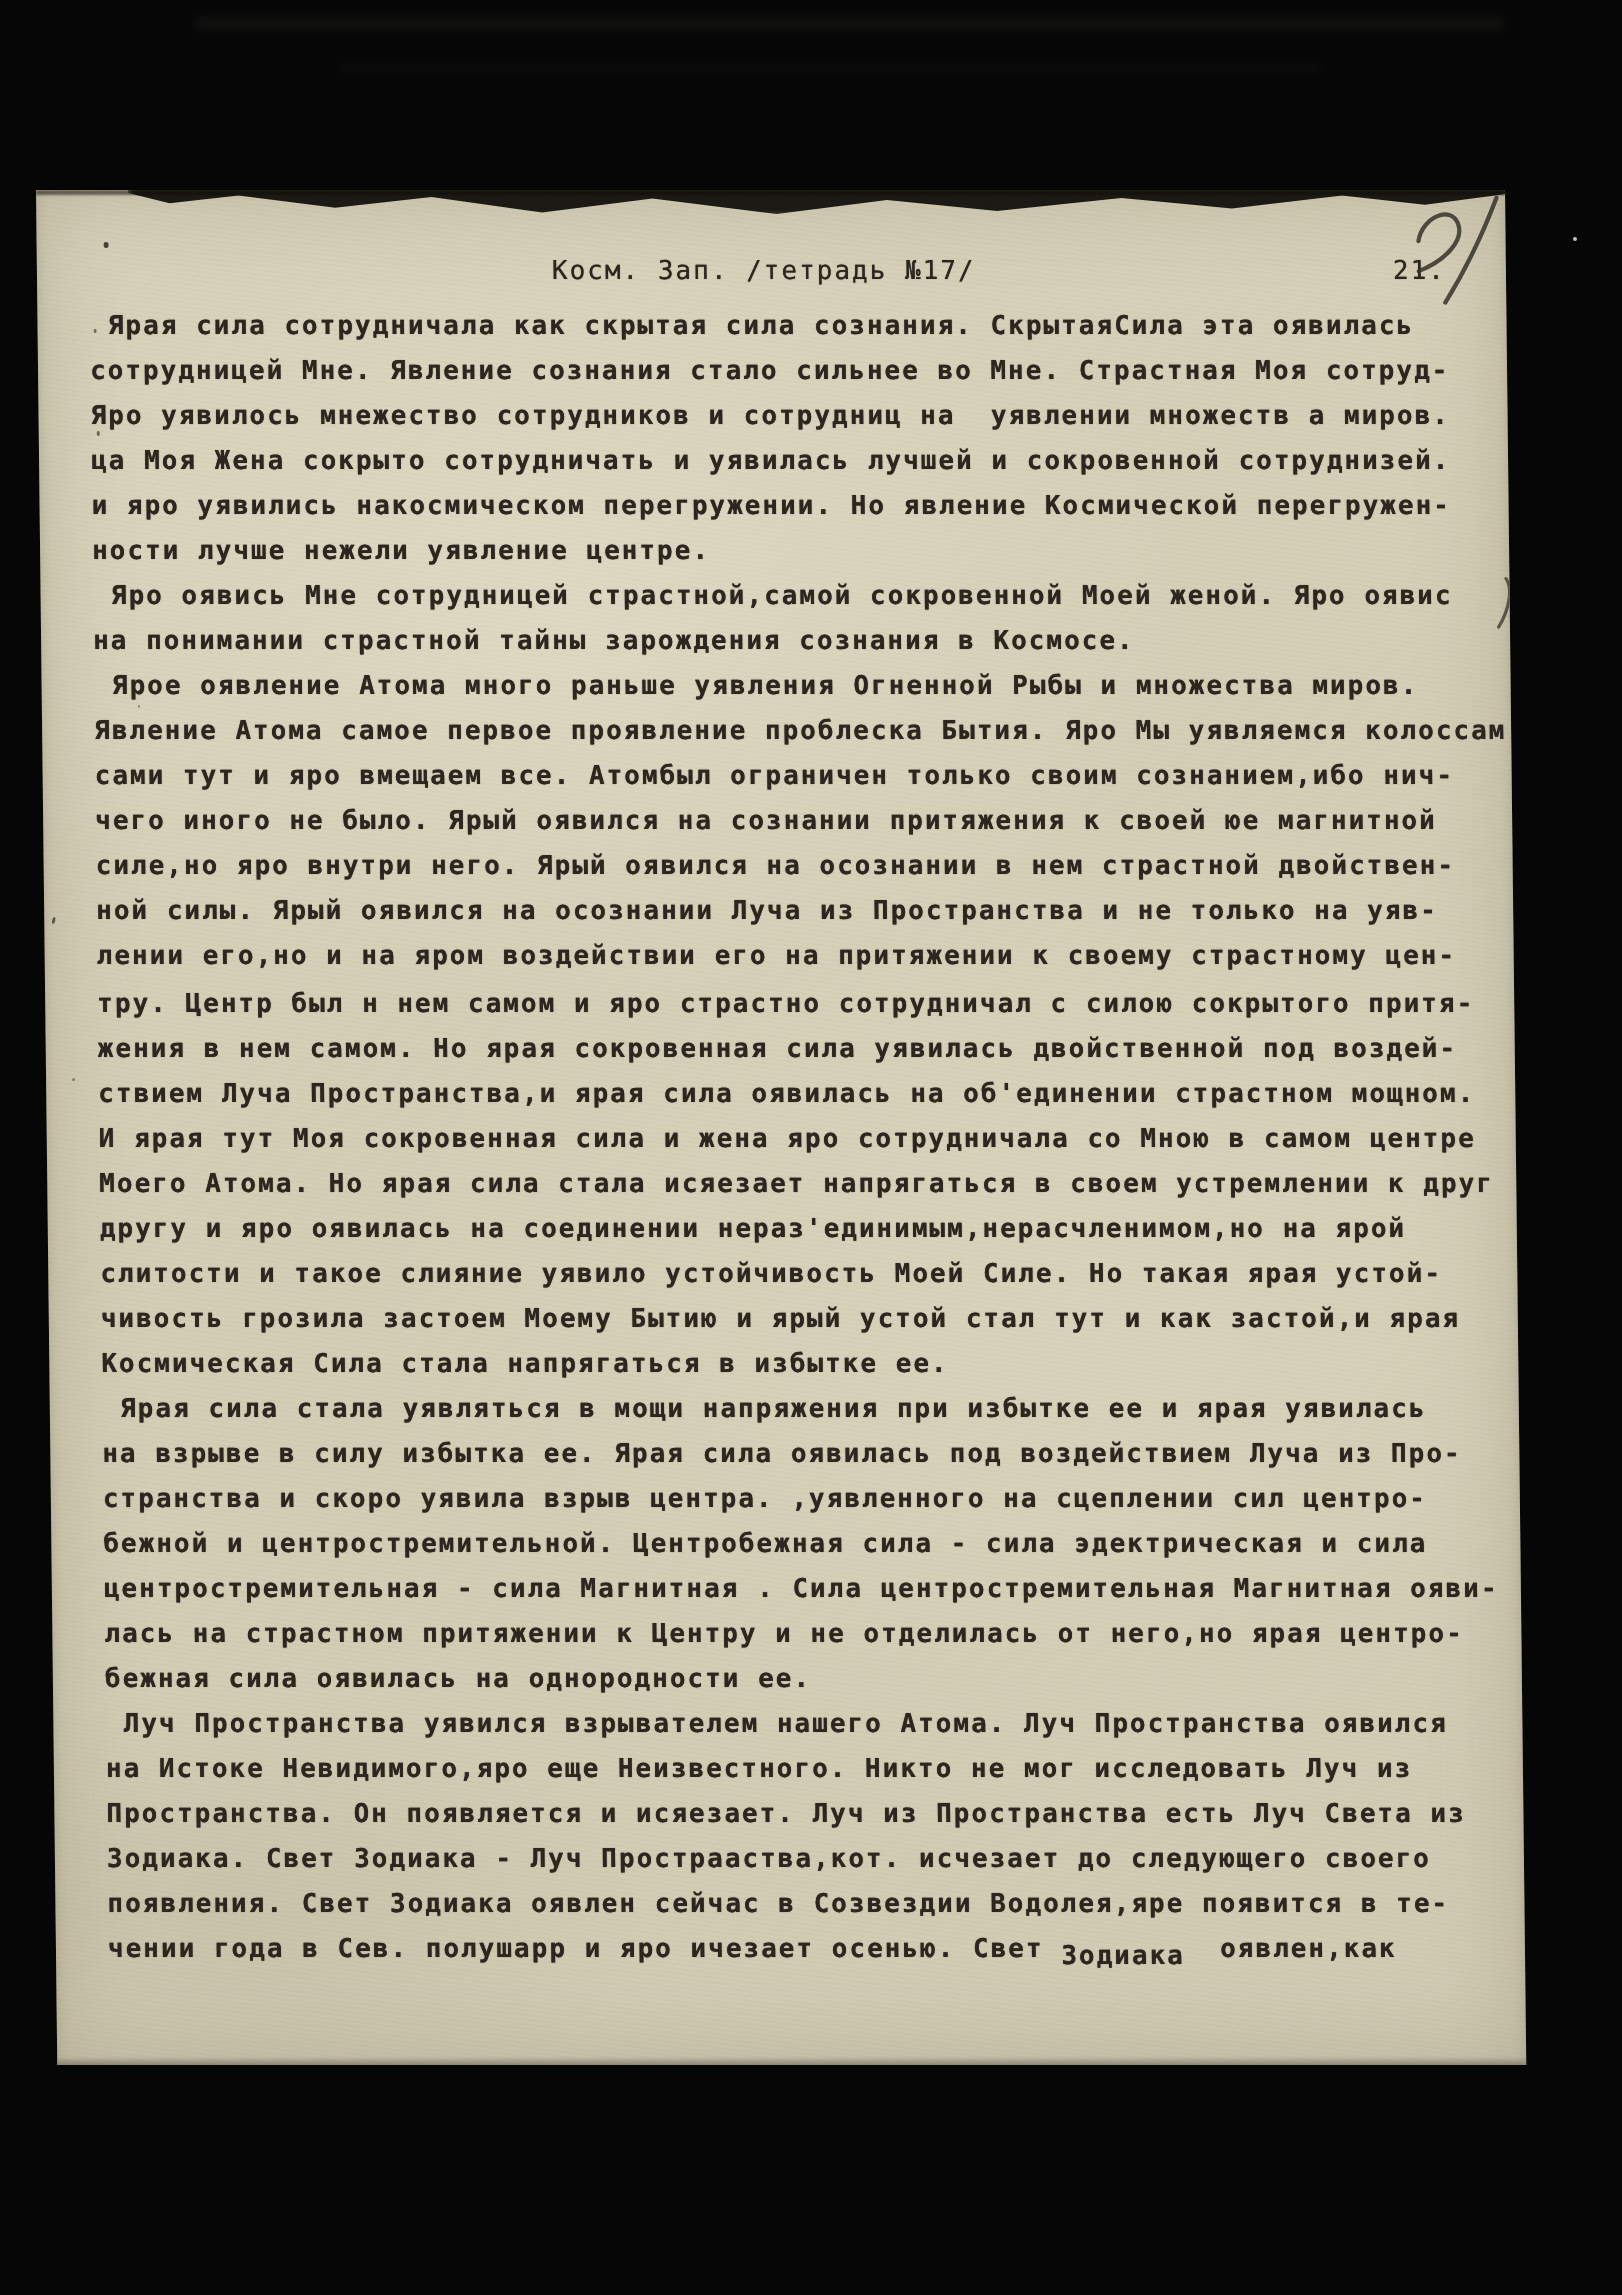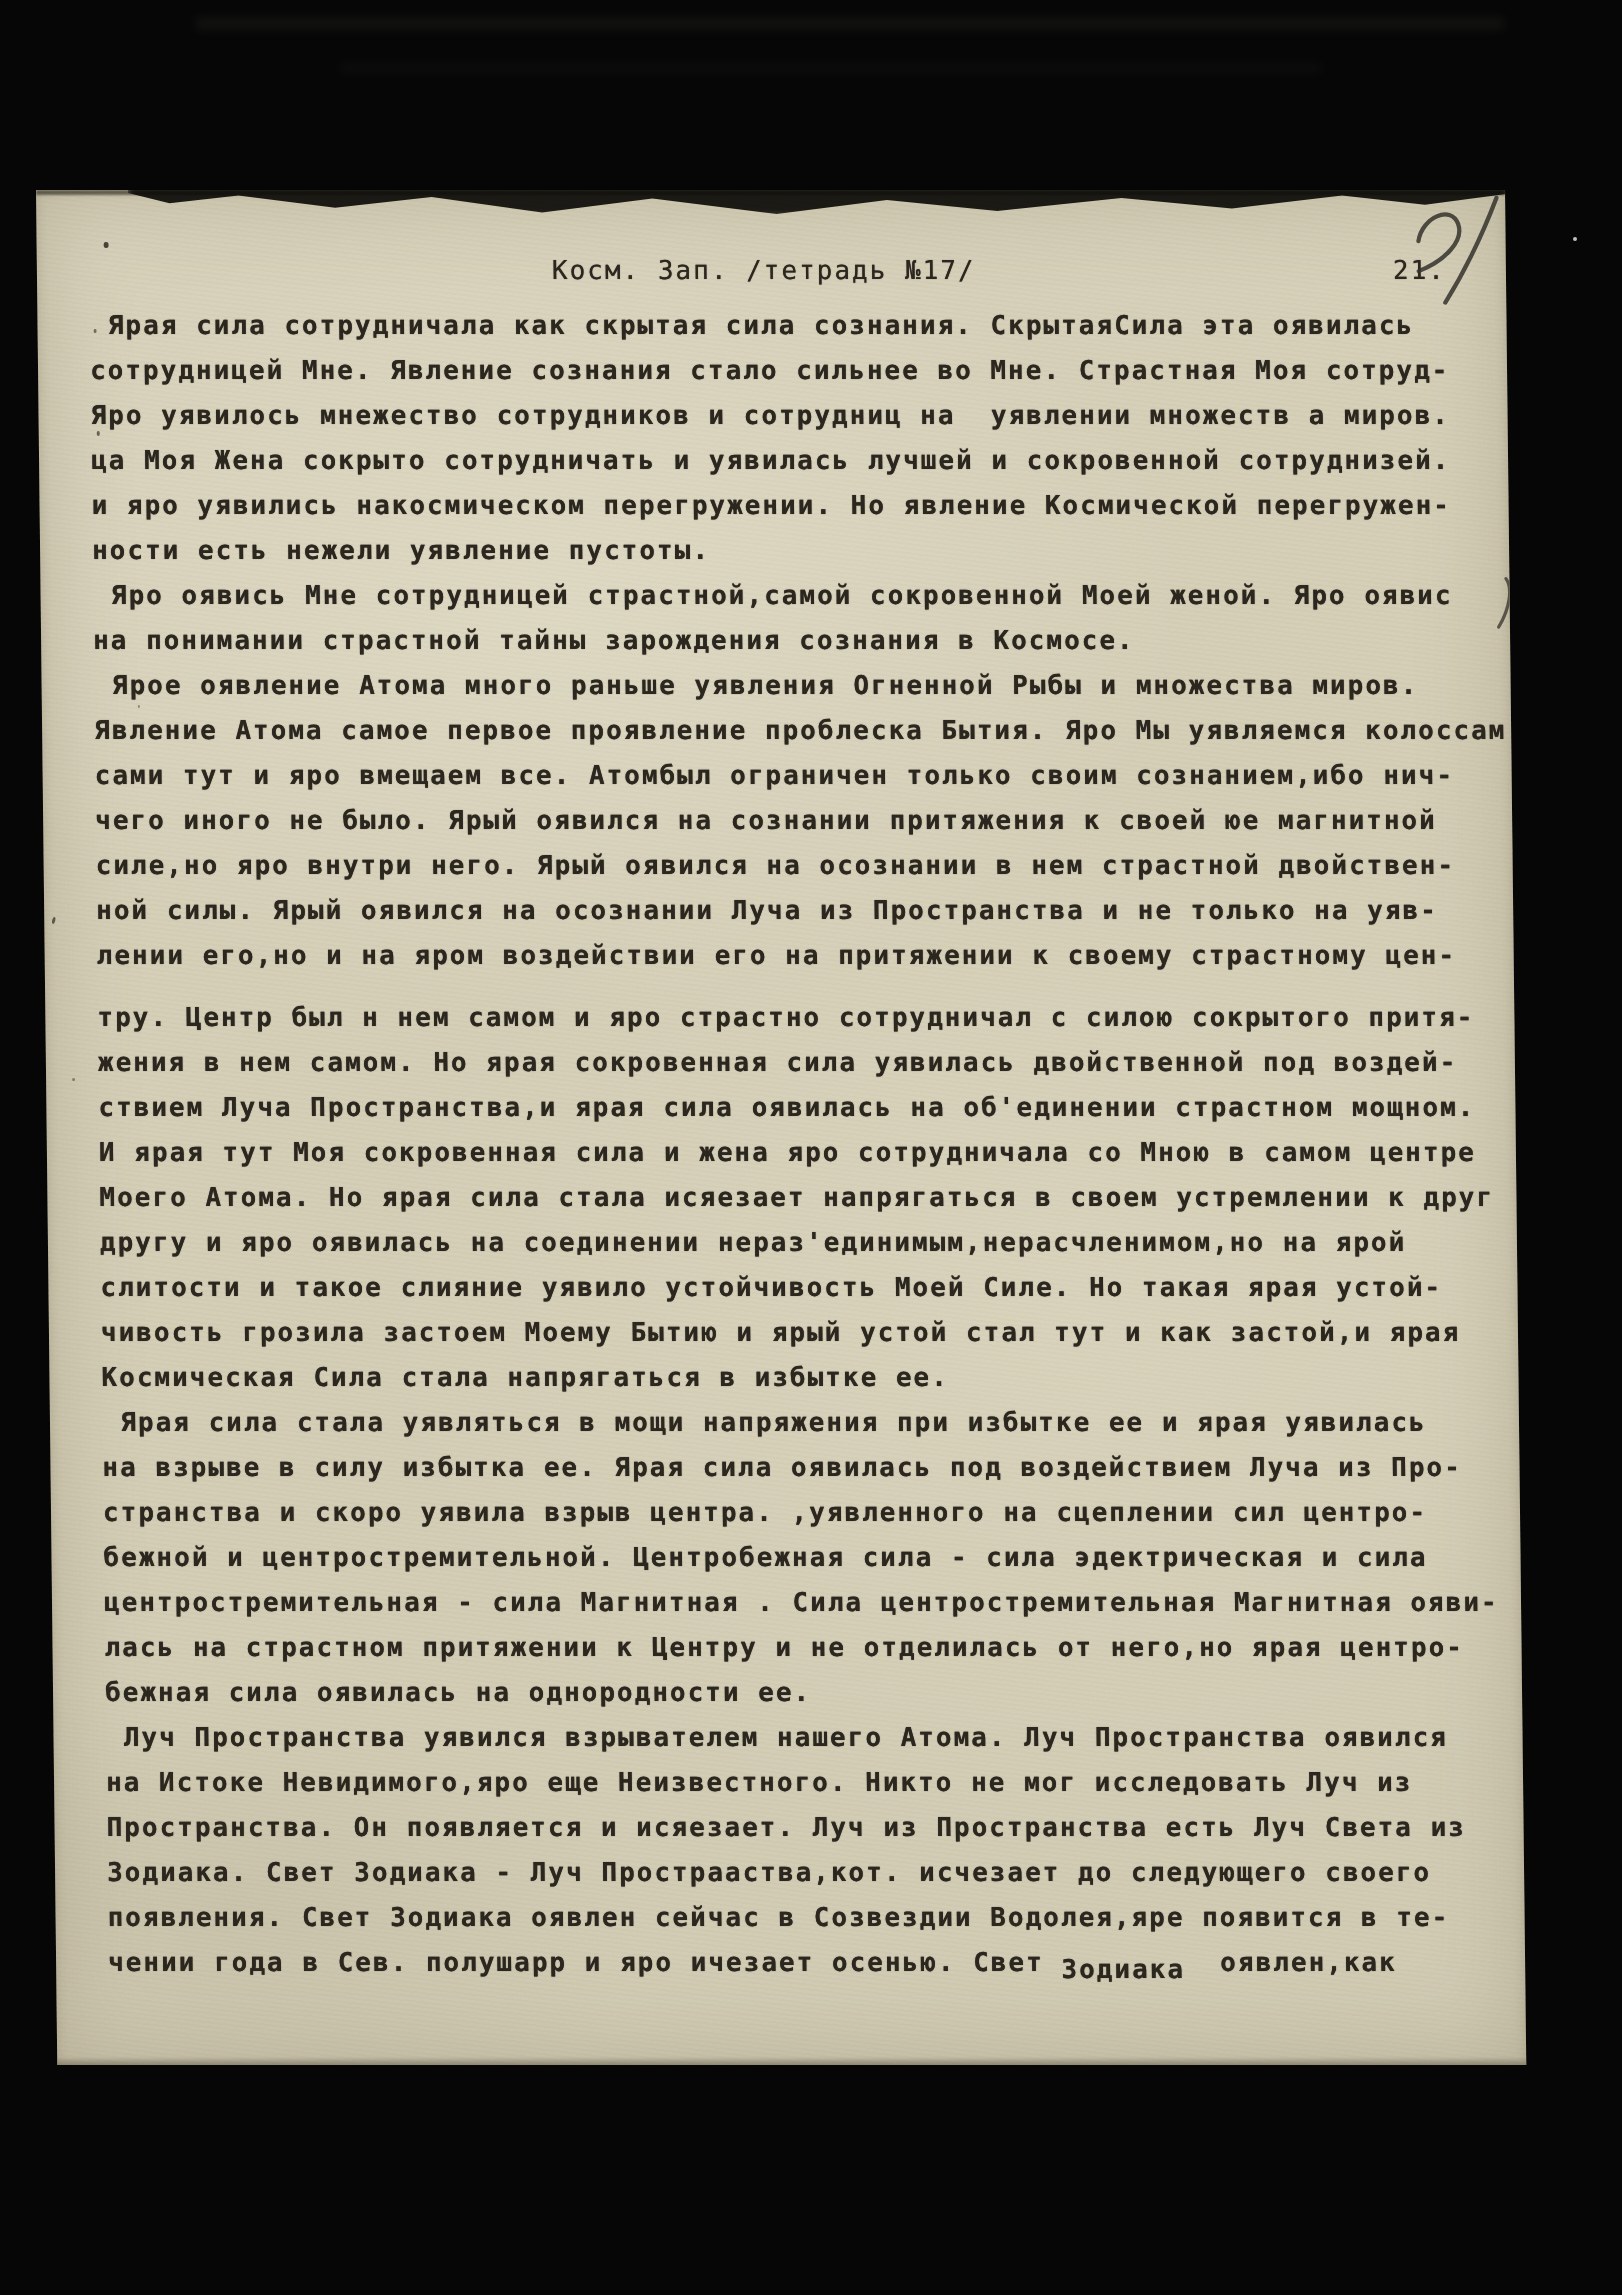--- a/index.html
+++ b/index.html
@@ -62,21 +62,21 @@
     font-size: 26px;
     letter-spacing: 2px;
     text-shadow: 0 0 0.9px rgba(43,39,31,.85);
   }
   .header { position: absolute; top: 65px; left: 0; width: 100%; height: 39px; margin-left: 8px; }
   .header .title  { position: absolute; left: 507px; white-space: pre; }
   .header .pagenum{ position: absolute; left: 1348px; white-space: pre; }
   .textblock { position: absolute; left: 52px; top: 120px; width: 1420px; }
   .line { height: 45px; white-space: pre; font-weight: bold; }
   .line.indent { padding-left: 18.3px; }
-  .line.gap { margin-top: 17px; }
+  .line.gap { margin-top: 3px; }
   .line .sub { position: relative; top: 7.2px; margin-top: 12px; }
   .handwriting {
     position: absolute; left: 0; top: 0;
     width: 1469px; height: 1875px;
     pointer-events: none;
   }
   .hw { fill: none; stroke: #35322b; stroke-width: 6.5; stroke-linecap: round; opacity: .85; }
   .hw-thin { stroke-width: 5; opacity: .75; }
   .speck { position: absolute; background: #2e2a22; border-radius: 50%; }
   .sp1 { left: 67px; top: 52px;  width: 4.6px; height: 5.9px; opacity: .85; }
@@ -100,21 +100,21 @@
     <span class="title">Косм. Зап. /тетрадь №17/</span>
     <span class="pagenum">21.</span>
   </div>
 
   <div class="textblock typed" id="textblock">
       <div class="line indent">Ярая сила сотрудничала как скрытая сила сознания. СкрытаяСила эта оявилась</div>
       <div class="line">сотрудницей Мне. Явление сознания стало сильнее во Мне. Страстная Моя сотруд-</div>
       <div class="line">Яро уявилось мнежество сотрудников и сотрудниц на  уявлении множеств а миров.</div>
       <div class="line">ца Моя Жена сокрыто сотрудничать и уявилась лучшей и сокровенной сотруднизей.</div>
       <div class="line">и яро уявились накосмическом перегружении. Но явление Космической перегружен-</div>
-      <div class="line">ности есть нежели уявление пустоты.</div>
+      <div class="line">ности лучше нежели уявление центре.</div>
       <div class="line indent">Яро оявись Мне сотрудницей страстной,самой сокровенной Моей женой. Яро оявис</div>
       <div class="line">на понимании страстной тайны зарождения сознания в Космосе.</div>
       <div class="line indent">Ярое оявление Атома много раньше уявления Огненной Рыбы и множества миров.</div>
       <div class="line">Явление Атома самое первое проявление проблеска Бытия. Яро Мы уявляемся колоссам</div>
       <div class="line">сами тут и яро вмещаем все. Атомбыл ограничен только своим сознанием,ибо нич-</div>
       <div class="line">чего иного не было. Ярый оявился на сознании притяжения к своей юе магнитной</div>
       <div class="line">силе,но яро внутри него. Ярый оявился на осознании в нем страстной двойствен-</div>
       <div class="line">ной силы. Ярый оявился на осознании Луча из Пространства и не только на уяв-</div>
       <div class="line">лении его,но и на яром воздействии его на притяжении к своему страстному цен-</div>
       <div class="line gap">тру. Центр был н нем самом и яро страстно сотрудничал с силою сокрытого притя-</div>

